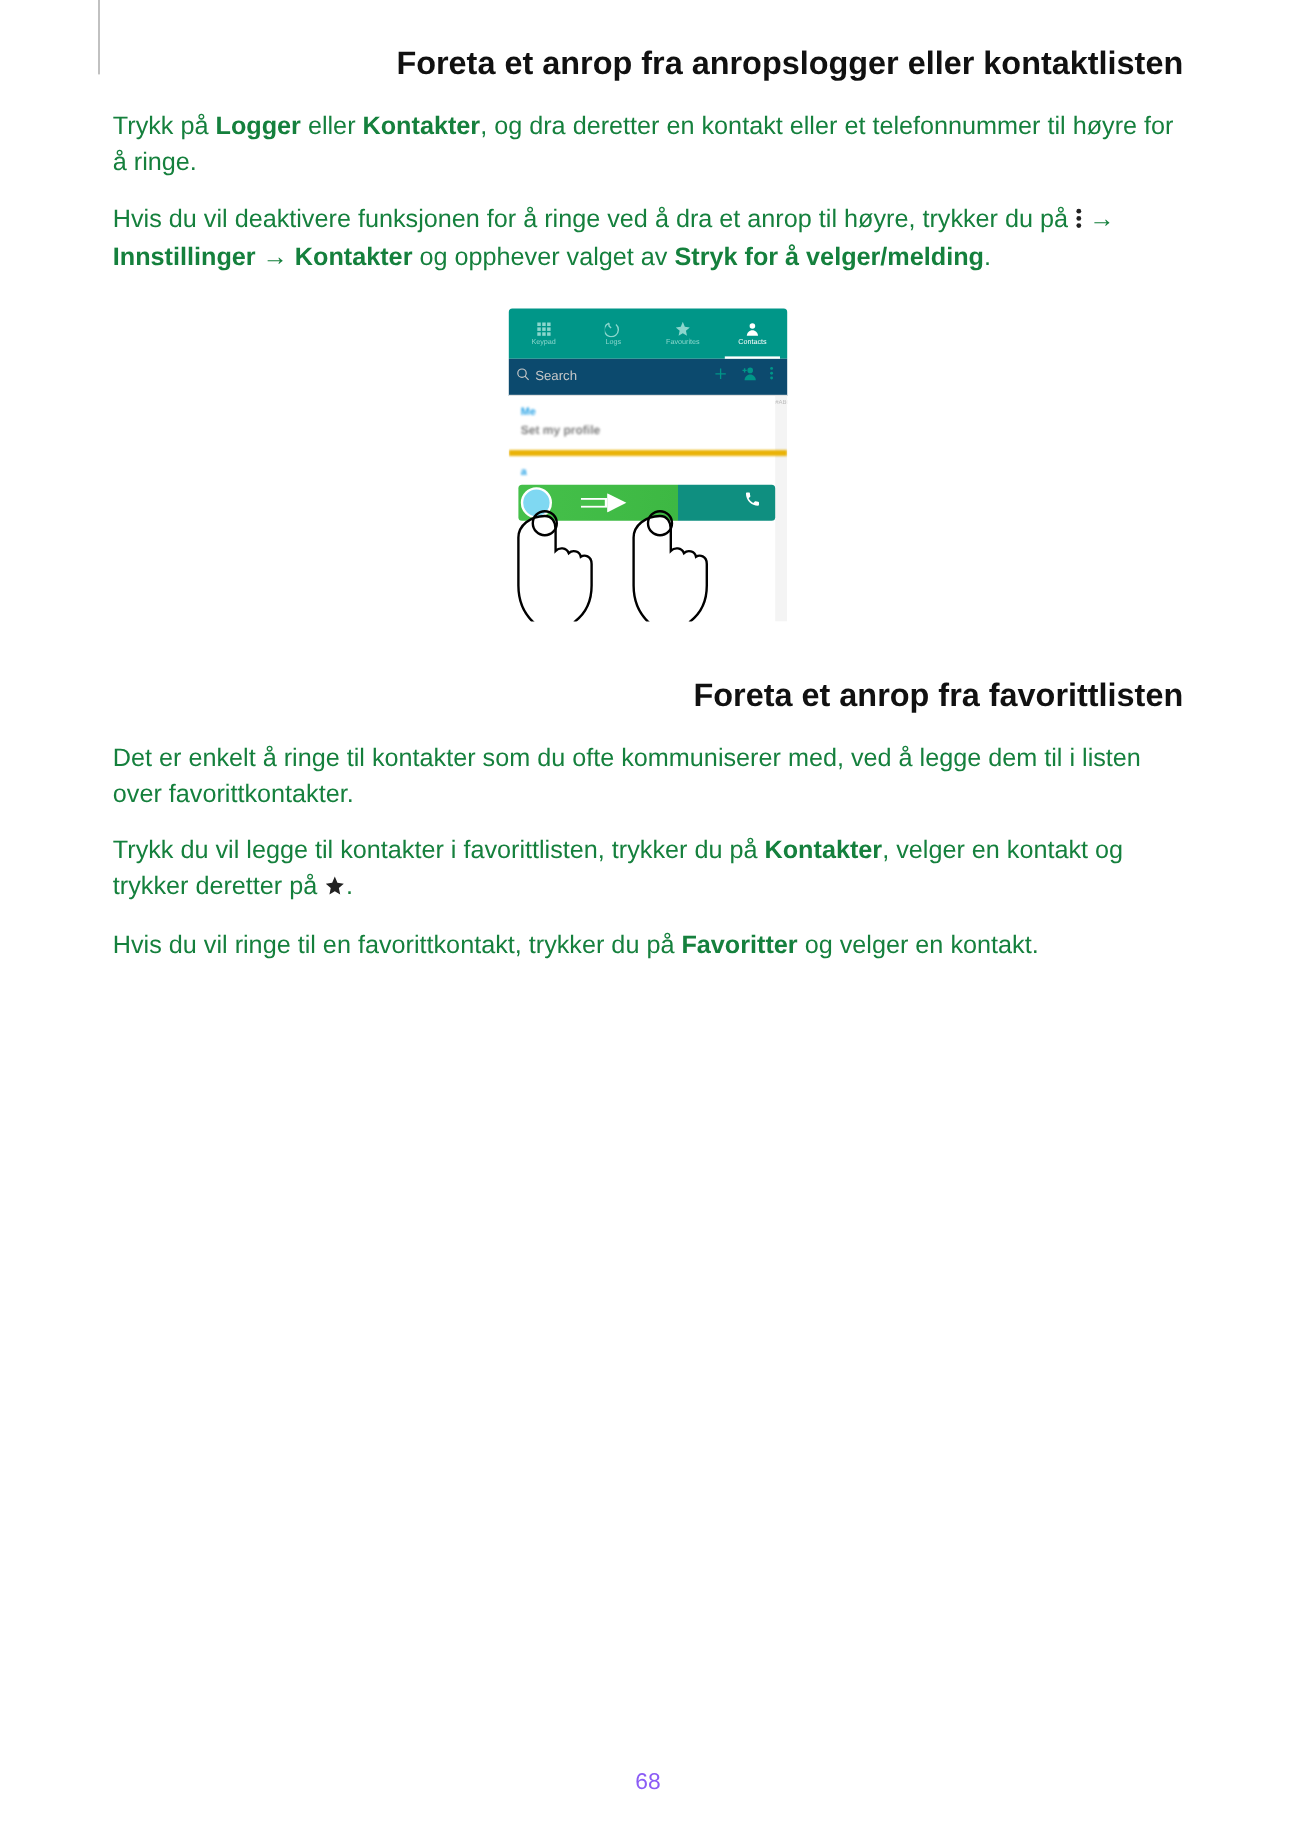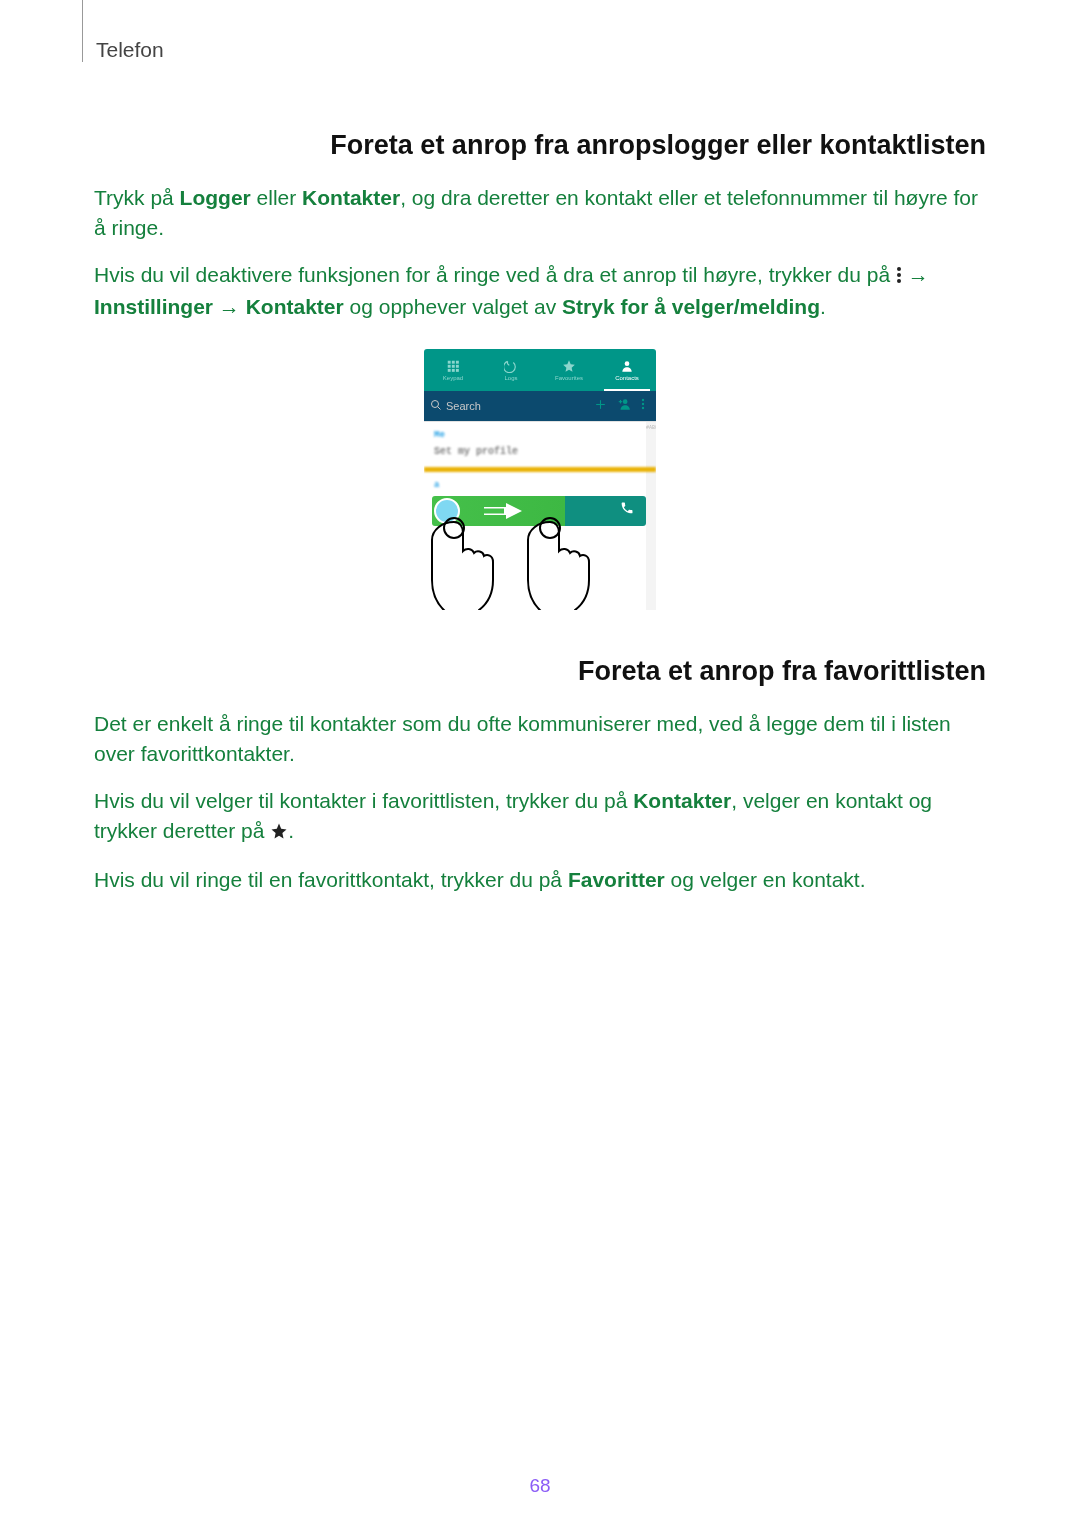--- a/index.html
+++ b/index.html
@@ -99,21 +99,20 @@
     font-size: 11px;
     margin-left: 4px;
     filter: blur(0.6px);
   }
   .searchbar .ricon { color: #009688; margin: 0 5px; }
   .list-area {
     position: relative;
     background: #fff;
     height: 188px;
     overflow: hidden;
-    font-family: Liberation Mono, monospace;
   }
   .az-index {
     position: absolute;
     right: 0; top: 0; bottom: 0;
     width: 10px;
     background: #f4f4f4;
     font-size: 5px;
     color: #bbb;
     text-align: center;
     line-height: 7px;
@@ -190,21 +189,20 @@
     text-align: center;
     font-size: 19px;
     color: #8b5cf6;
   }
 </style>
 </head>
 <body>
 
 <div class="page">
   <div class="side-rule"></div>
-  <div class="header-label">Telefon</div>
 
   <h2 class="section-heading">Foreta et anrop fra anropslogger eller kontaktlisten</h2>
 
   <p class="body">
     <span>Trykk på </span><span class="bold">Logger</span><span> eller </span><span class="bold">Kontakter</span><span>, og dra deretter en kontakt eller et telefonnummer til høyre for å ringe.</span>
   </p>
 
   <p class="body">
     <span>Hvis du vil deaktivere funksjonen for å ringe ved å dra et anrop til høyre, trykker du på </span><span class="inline-icon"><svg width="6" height="18" viewBox="0 0 6 18">
           <circle cx="3" cy="3" r="2" fill="#222"></circle>
@@ -314,21 +312,21 @@
         </svg>
       </div>
     </div>
   </div>
 
   <h2 class="section-heading">Foreta et anrop fra favorittlisten</h2>
 
   <p class="body">Det er enkelt å ringe til kontakter som du ofte kommuniserer med, ved å legge dem til i listen over favorittkontakter.</p>
 
   <p class="body">
-    <span>Hvis du vil velger til kontakter i favorittlisten, trykker du på </span><span class="bold">Kontakter</span><span>, velger en kontakt og trykker deretter på </span><span class="inline-icon"><svg width="18" height="18" viewBox="0 0 24 24" fill="#222">
+    <span>Trykk du vil legge til kontakter i favorittlisten, trykker du på </span><span class="bold">Kontakter</span><span>, velger en kontakt og trykker deretter på </span><span class="inline-icon"><svg width="18" height="18" viewBox="0 0 24 24" fill="#222">
           <path d="M12 2l2.9 6.9L22 10l-5.5 4.8L18 22l-6-3.6L6 22l1.5-7.2L2 10l7.1-1.1z"></path>
         </svg></span><span>.</span>
   </p>
 
   <p class="body">
     <span>Hvis du vil ringe til en favorittkontakt, trykker du på </span><span class="bold">Favoritter</span><span> og velger en kontakt.</span>
   </p>
 
   <div class="page-num">68</div>
 </div>

